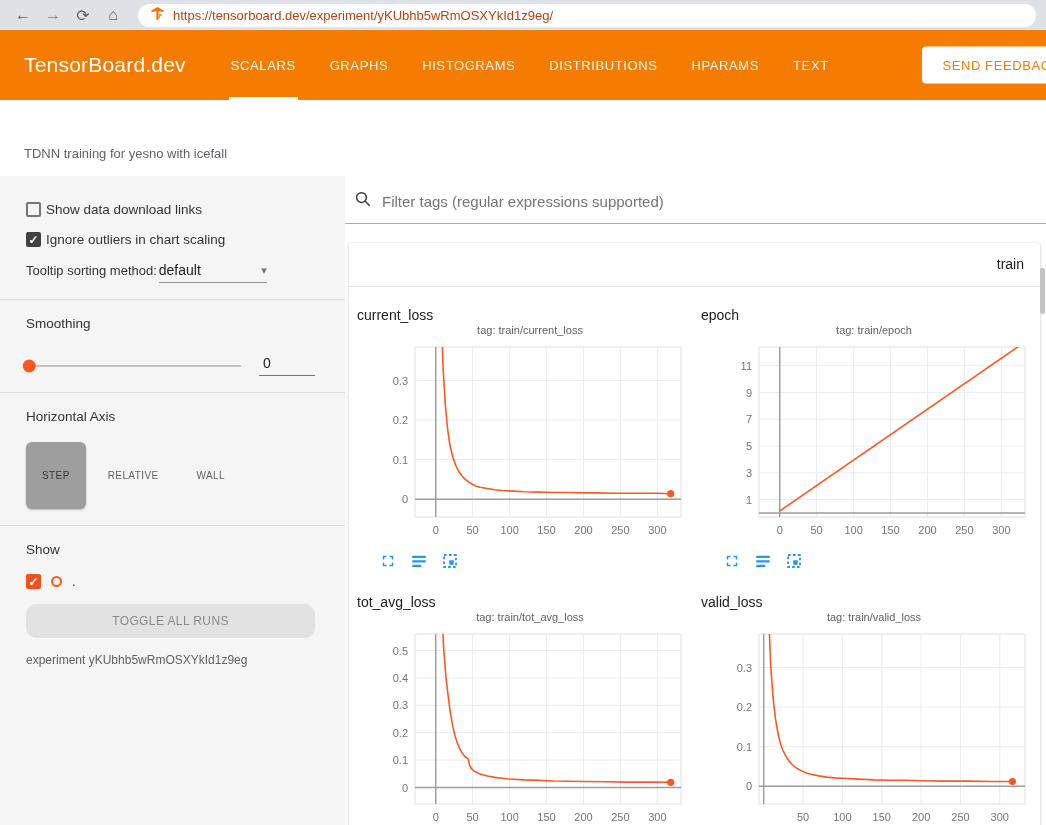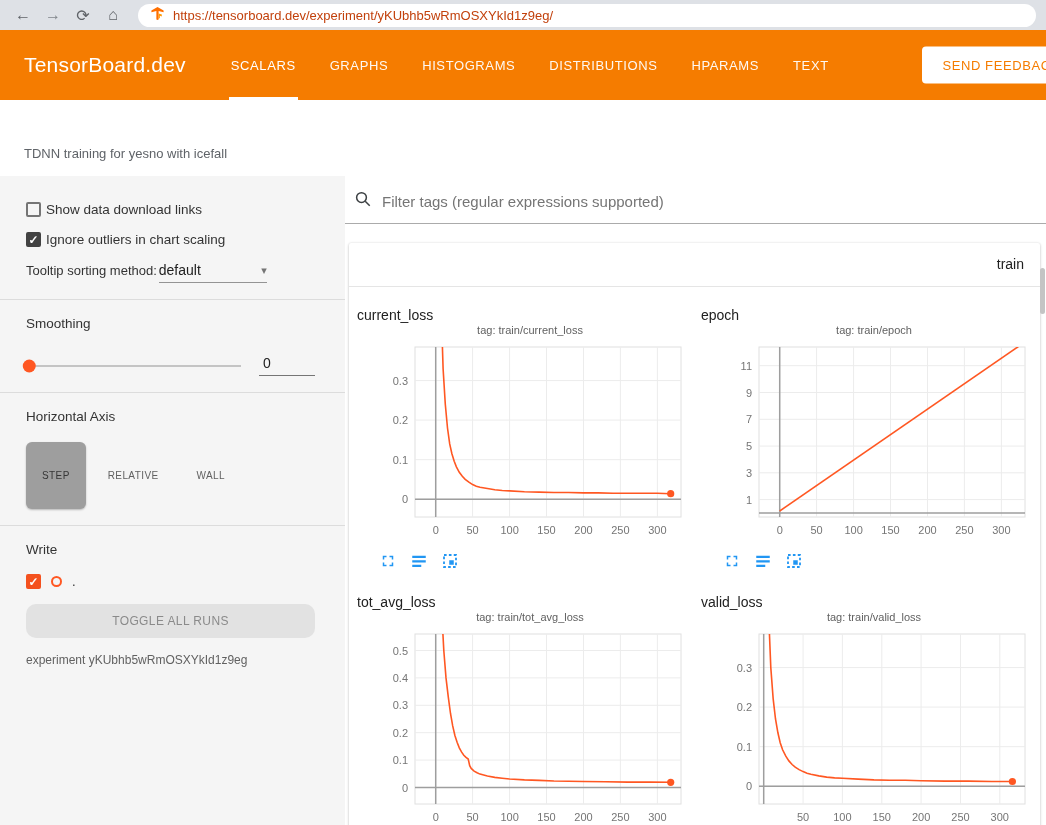--- a/index.html
+++ b/index.html
@@ -155,21 +155,21 @@
       <div class="axis-btns">
         <button class="axis-btn active">STEP</button>
         <button class="axis-btn">RELATIVE</button>
         <button class="axis-btn">WALL</button>
       </div>
     </div>
 
     <div class="divider"></div>
 
     <div class="side-sec">
-      <div class="sec-label">Write</div>
+      <div class="sec-label">Show</div>
       <div class="run-row">
         <span class="cbox checked orange">
             <span class="mark">✓</span>
           </span>
         <span class="run-swatch"></span>
         <span>.</span>
       </div>
       <button class="toggle-btn">TOGGLE ALL RUNS</button>
       <div class="exp-id">experiment yKUbhb5wRmOSXYkId1z9eg</div>
     </div>

